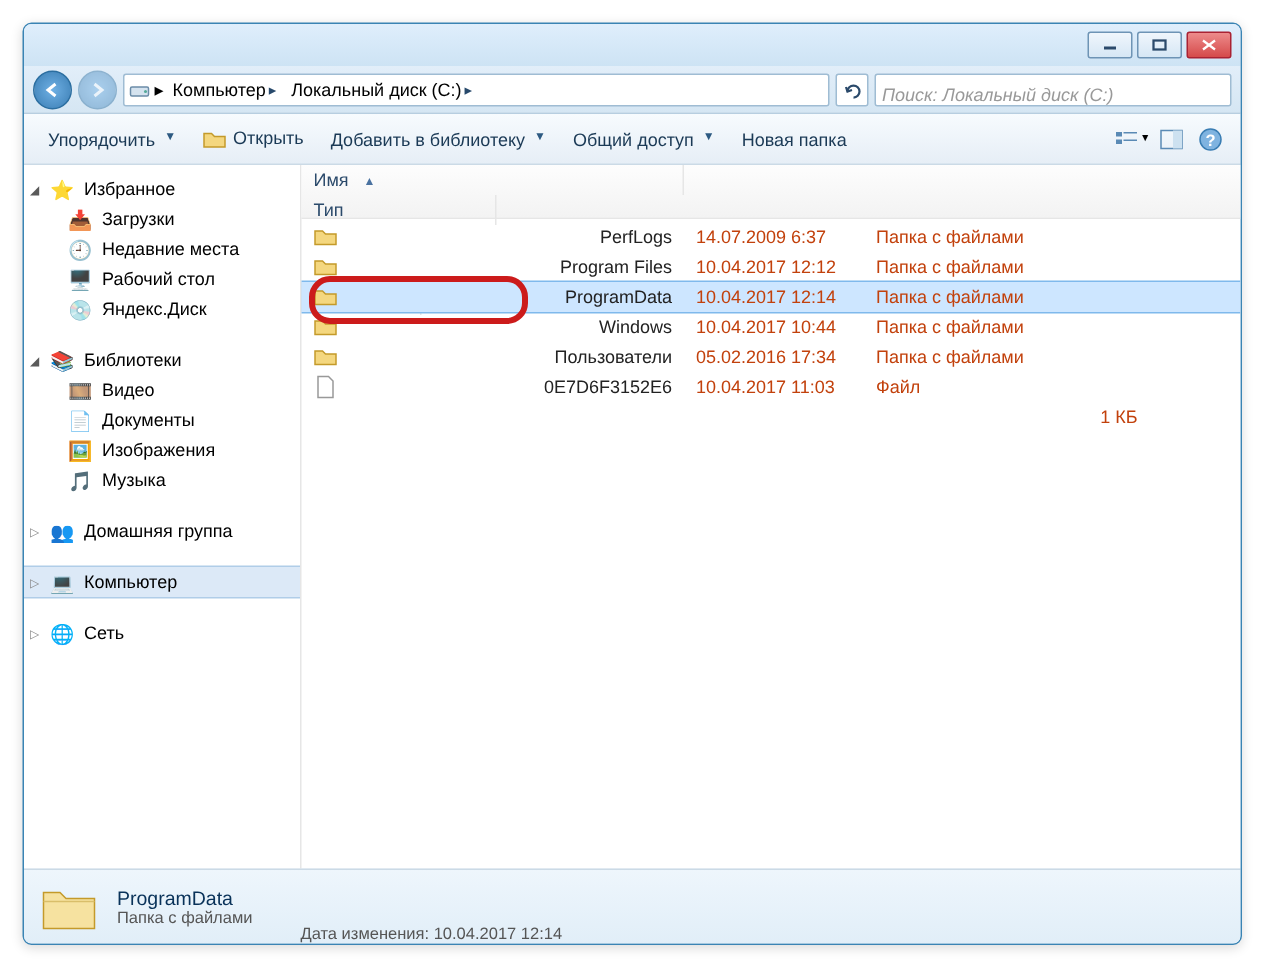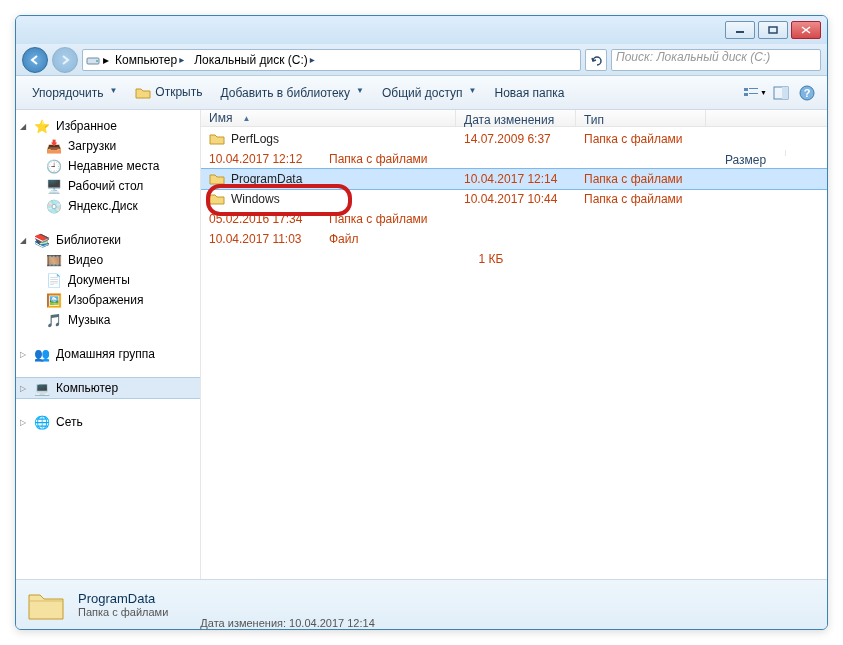--- a/index.html
+++ b/index.html
@@ -55,22 +55,22 @@
   border: 1px solid #9fbcd3;
   background:#fff;
   border-radius: 2px;
   display:flex; align-items:center; padding: 0 2px; gap:2px;
   font-size: 12px;
 }
 .crumb { display:flex; align-items:center; gap:2px; padding: 0 4px; cursor:pointer; }
 .crumb .chev { color:#27496b; font-size:10px; }
 .refreshbtn { width:22px; height:22px; border:1px solid #9fbcd3; background:#fff; border-radius:2px; display:flex;align-items:center;justify-content:center; }
 .searchbox {
-  width: 210px; height:22px; border:1px solid #9fbcd3; background:#fff; border-radius:2px;
-  display:flex; align-items:flex-start; padding:0 4px; gap:4px; color:#999; font-style:italic;
+  width: 238px; height:22px; border:1px solid #9fbcd3; background:#fff; border-radius:2px;
+  display:flex; align-items:flex-end; padding:0 4px; gap:4px; color:#999; font-style:italic;
 }
 .toolbar {
   height: 34px;
   background: linear-gradient(to bottom,#f7fbfe,#e6eef6);
   border-bottom:1px solid #cbdae6;
   display:flex; align-items:center; padding: 0 8px; gap:2px;
 }
 .tbitem {
   display:flex; align-items:flex-start; gap:4px; padding: 4px 8px;
   color:#1b3a56; cursor:pointer; border-radius:2px;
@@ -94,37 +94,38 @@
 .side-item.top::before {
   content:'◢'; position:absolute; left:4px; font-size:8px; color:#5a5a5a; transform: rotate(0deg);
 }
 .side-item.top.collapsed::before { content:'▷'; color:#888; }
 .side-item.selected { background:#dce9f7; outline:1px solid #b0cde8; }
 .sicon { width:16px; height:16px; display:flex;align-items:center;justify-content:center; font-size:13px; }
 .list {
   flex:1; display:flex; flex-direction:column; position:relative;
 }
 .list-header {
-  height:17px; display:flex; border-bottom:1px solid #e6e6e6;
+  height:36px; display:flex; border-bottom:1px solid #e6e6e6;
   background:linear-gradient(to bottom,#fdfdfd,#f3f3f3);
+  flex-direction:column;
 }
 .col { padding: 3px 8px; font-size:12px; color:#2b4a6b; border-right:1px solid #e6e6e6; }
 .c-name { width: 255px; display:flex; align-items:center; gap:10px;}
 .c-date { width:120px; }
 .c-type { width:130px; }
 .c-size { width:80px; text-align:center;margin-top:40px; }
 .sort-arrow { font-size:8px; color:#4a72a0; }
 .list-body { flex:1; overflow:auto; padding-top:2px; }
 .row {
   display:flex; align-items:center; height:20px; padding:0;
   cursor:pointer;
 }
 .row.selected { background:#cde6ff; outline:1px solid #7fb9ec; }
 .cell { padding: 0 8px; font-size:12px; color:#222; }
-.cell.c-name { display:flex; align-items:center; gap:6px; }
+.cell.c-name { display:flex; align-items:center; gap:6px;justify-content:space-between; }
 .ficon { width:16px; height:16px; display:inline-flex;align-items:center;justify-content:center; }
 .cell.c-date, .cell.c-type, .cell.c-size { color:#c2410c; }
 .highlight-ring {
   position:absolute;
   border: 4px solid #cc1b1b;
   border-radius: 14px;
   pointer-events:none;
   left: 190px; top: 168px;
   width: 146px; height: 32px;
 }
@@ -316,39 +317,46 @@
           </div>
       </div>
     </div>
 
     <div class="list">
       <div class="list-header">
         <div class="col c-name">
             <span>Имя</span>
             <span class="sort-arrow">▲</span>
           </div>
-        <div class="col c-date">Дата изменения</div>
         <div class="col c-type">Тип</div>
         <div class="col c-size">Размер</div>
       </div>
       <div class="list-body" id="list-body">
           <div class="row">
             <div class="cell c-name">
               <span class="ficon">
                 <svg width="16" height="14">
                   <path d="M1 4 L1 12 L15 12 L15 5 L8 5 L6 3 L1 3 Z" fill="#f4d77f" stroke="#c49a2a"></path>
                 </svg>
               </span>
               <span>PerfLogs</span>
             </div>
             <div class="cell c-date">14.07.2009 6:37</div>
             <div class="cell c-type">Папка с файлами</div>
             <div class="cell c-size"></div>
           </div>
           <div class="row">
+            <div class="cell c-name">
+              <span class="ficon">
+                <svg width="16" height="14">
+                  <path d="M1 4 L1 12 L15 12 L15 5 L8 5 L6 3 L1 3 Z" fill="#f4d77f" stroke="#c49a2a"></path>
+                </svg>
+              </span>
+              <span>Program Files</span>
+            </div>
             <div class="cell c-date">10.04.2017 12:12</div>
             <div class="cell c-type">Папка с файлами</div>
             <div class="cell c-size"></div>
           </div>
           <div class="row selected">
             <div class="cell c-name">
               <span class="ficon">
                 <svg width="16" height="14">
                   <path d="M1 4 L1 12 L15 12 L15 5 L8 5 L6 3 L1 3 Z" fill="#f4d77f" stroke="#c49a2a"></path>
                 </svg>
@@ -366,25 +374,41 @@
                   <path d="M1 4 L1 12 L15 12 L15 5 L8 5 L6 3 L1 3 Z" fill="#f4d77f" stroke="#c49a2a"></path>
                 </svg>
               </span>
               <span>Windows</span>
             </div>
             <div class="cell c-date">10.04.2017 10:44</div>
             <div class="cell c-type">Папка с файлами</div>
             <div class="cell c-size"></div>
           </div>
           <div class="row">
+            <div class="cell c-name">
+              <span class="ficon">
+                <svg width="16" height="14">
+                  <path d="M1 4 L1 12 L15 12 L15 5 L8 5 L6 3 L1 3 Z" fill="#f4d77f" stroke="#c49a2a"></path>
+                </svg>
+              </span>
+              <span>Пользователи</span>
+            </div>
             <div class="cell c-date">05.02.2016 17:34</div>
             <div class="cell c-type">Папка с файлами</div>
             <div class="cell c-size"></div>
           </div>
           <div class="row">
+            <div class="cell c-name">
+              <span class="ficon">
+                <svg width="14" height="16">
+                  <path d="M2 1 L9 1 L12 4 L12 15 L2 15 Z" fill="#fff" stroke="#999"></path>
+                </svg>
+              </span>
+              <span>0E7D6F3152E6</span>
+            </div>
             <div class="cell c-date">10.04.2017 11:03</div>
             <div class="cell c-type">Файл</div>
             <div class="cell c-size">1 КБ</div>
           </div>
         </div>
     </div>
   </div>
 
   <div class="highlight-ring"></div>
 

